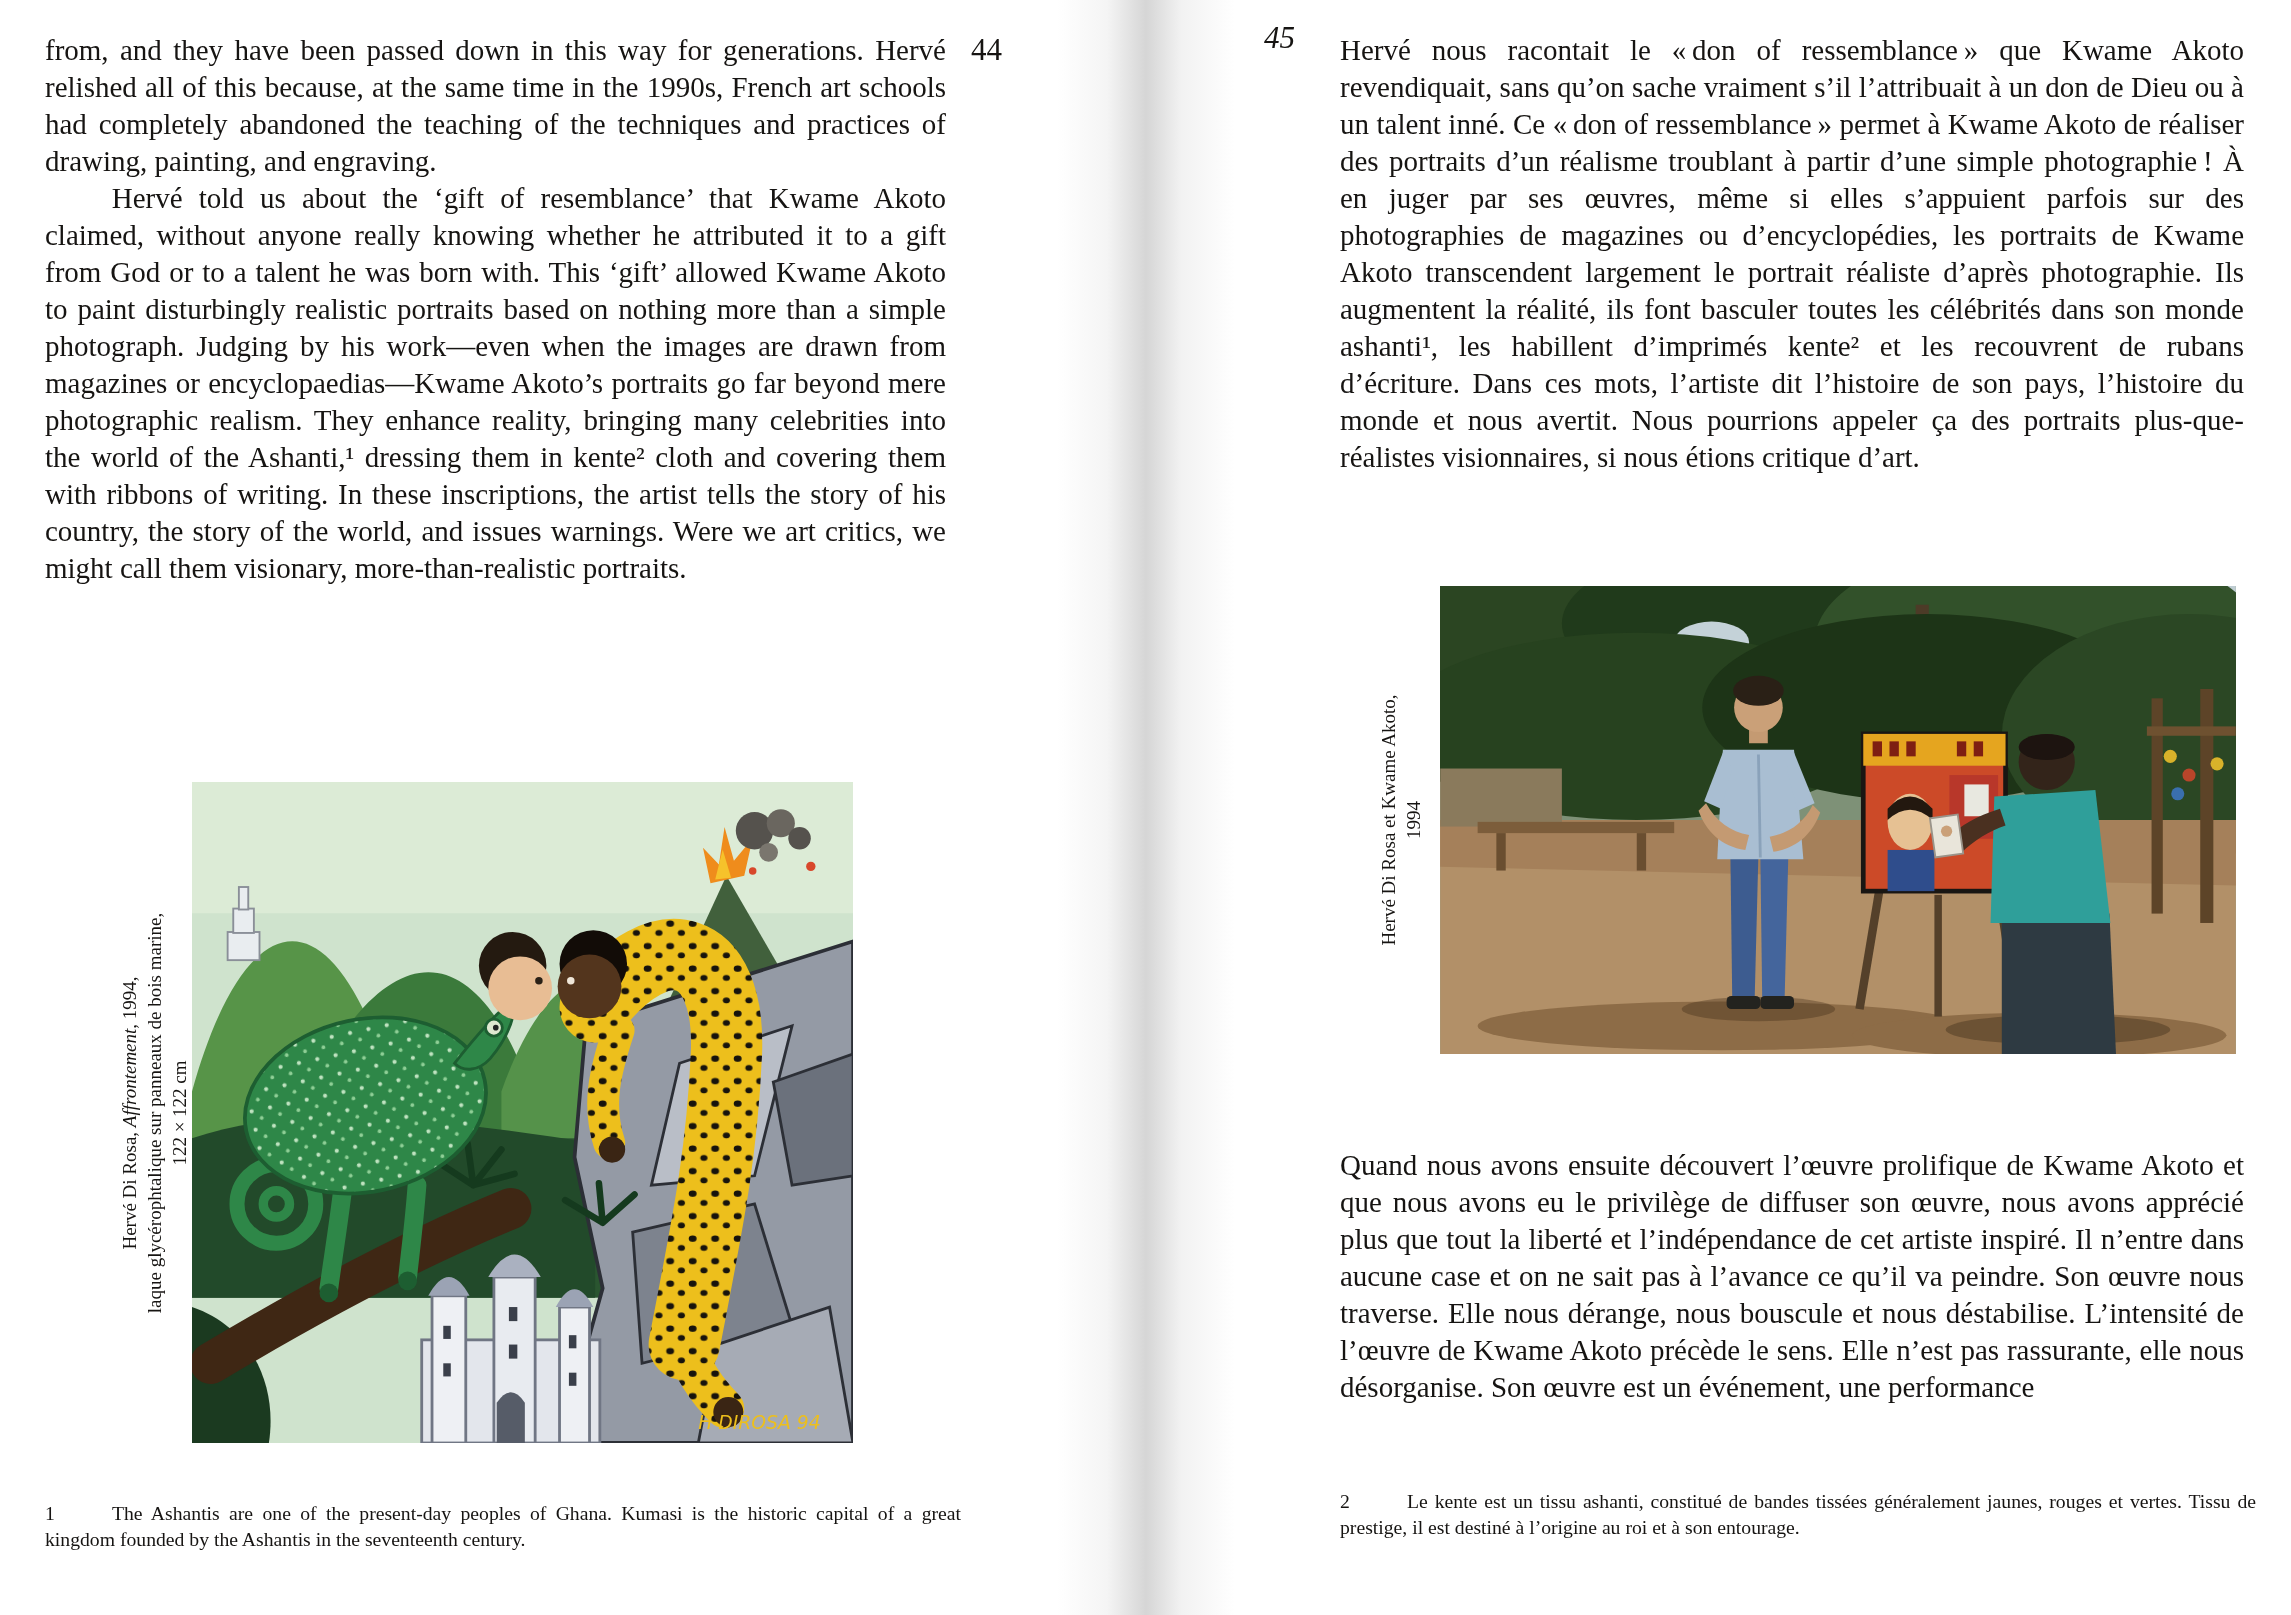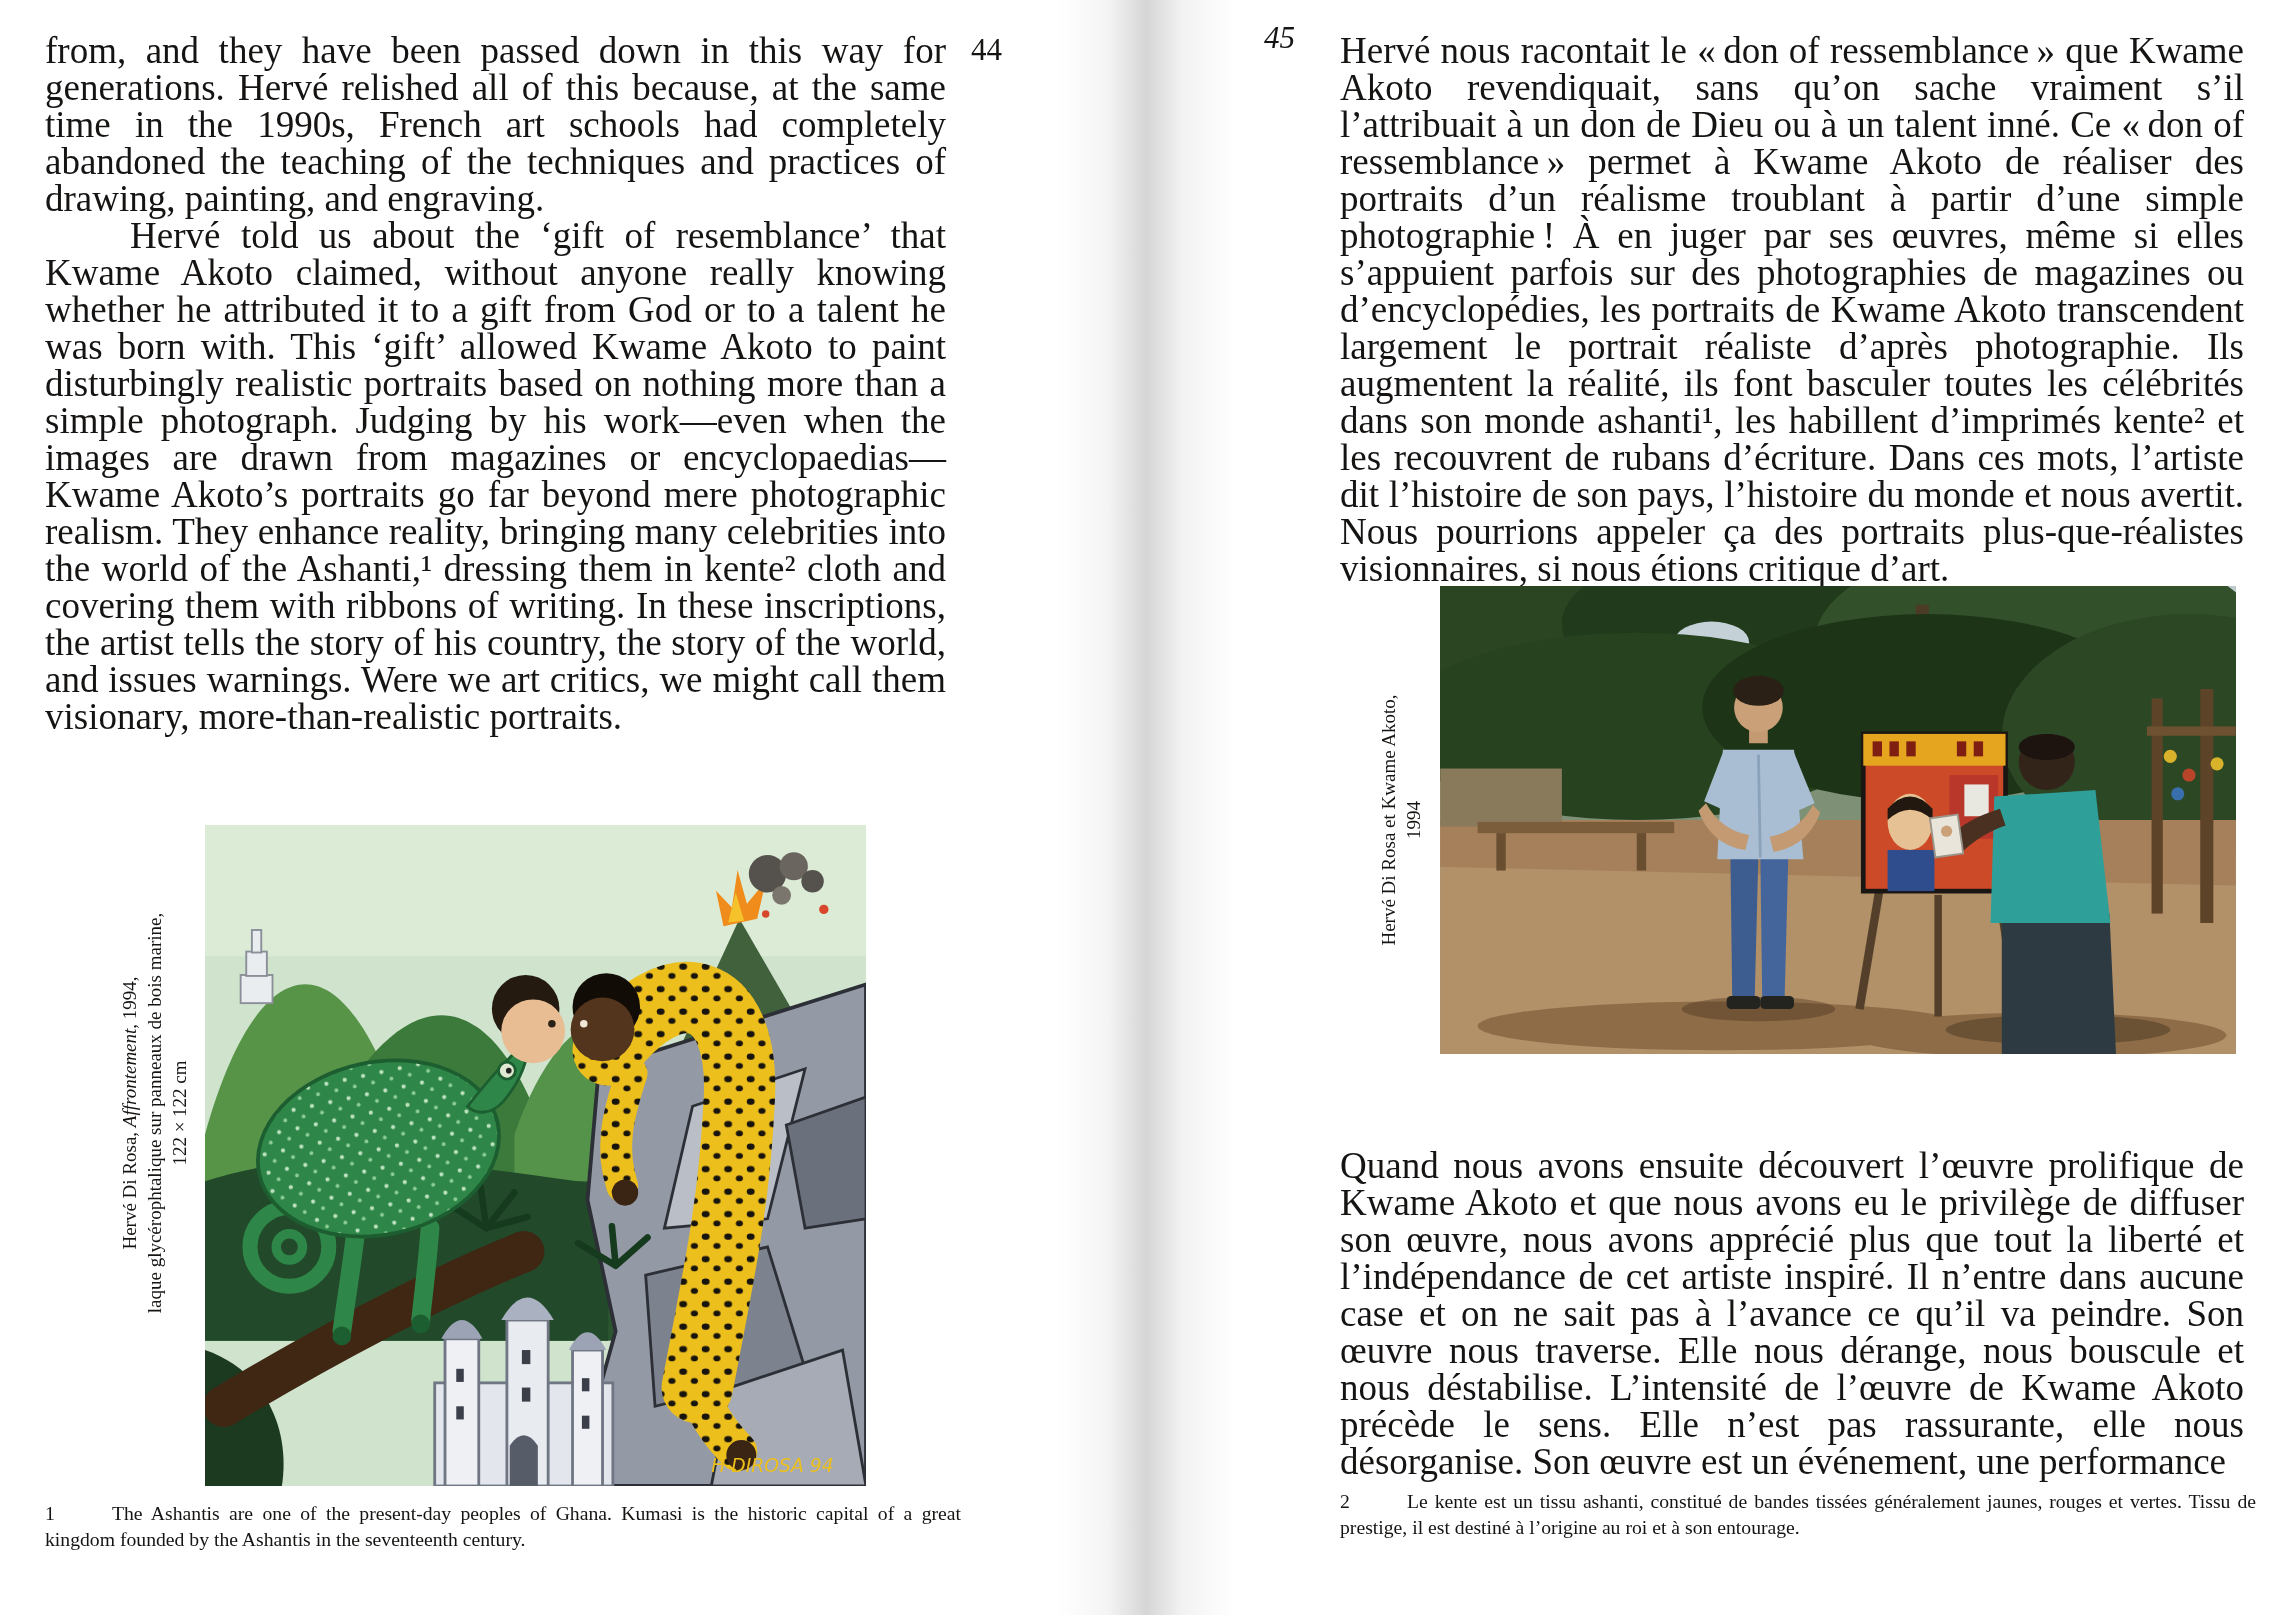--- a/index.html
+++ b/index.html
@@ -21,36 +21,36 @@
       rgba(110,110,110,0) 0%,
       rgba(110,110,110,0.07) 28%,
       rgba(95,95,95,0.26) 50%,
       rgba(110,110,110,0.09) 70%,
       rgba(110,110,110,0) 100%);
     pointer-events:none;
   }
 
   .body-text {
     position:absolute;
-    font-size:37px;
+    font-size:29px;
     line-height:37px;
     text-align:justify;
   }
   .body-text p { margin:0; }
   .body-text p.indent { text-indent:2.3em; }
 
   .body-text-left  { left:45px;  top:32px;  width:901px; }
   .body-top        { left:194px; top:32px;  width:904px; }
   .body-bottom     { left:194px; top:1147px; width:904px; }
 
   .page-number { position:absolute; font-size:31px; }
   .page-number-left  { left:971px; top:32px; }
   .page-number-right { left:118px;  top:20px;font-style:italic; }
 
-  .figure-painting { position:absolute; left:205px; top:782px; width:661px; height:661px;margin-top:43px; }
+  .figure-painting { position:absolute; left:192px; top:782px; width:661px; height:661px; }
   .figure-photo    { position:absolute; left:294px; top:586px; width:796px; height:468px; }
   figure svg { display:block; width:100%; height:100%; }
 
   .rot-caption { position:absolute; }
   .rot-caption-left  { left:111px; top:782px; width:86px; height:661px; }
   .rot-caption-right { left:223px; top:586px; width:64px; height:468px; }
   .rot-inner {
     position:absolute; top:50%; left:50%;
     transform:translate(-50%,-50%) rotate(-90deg);
     text-align:center;

